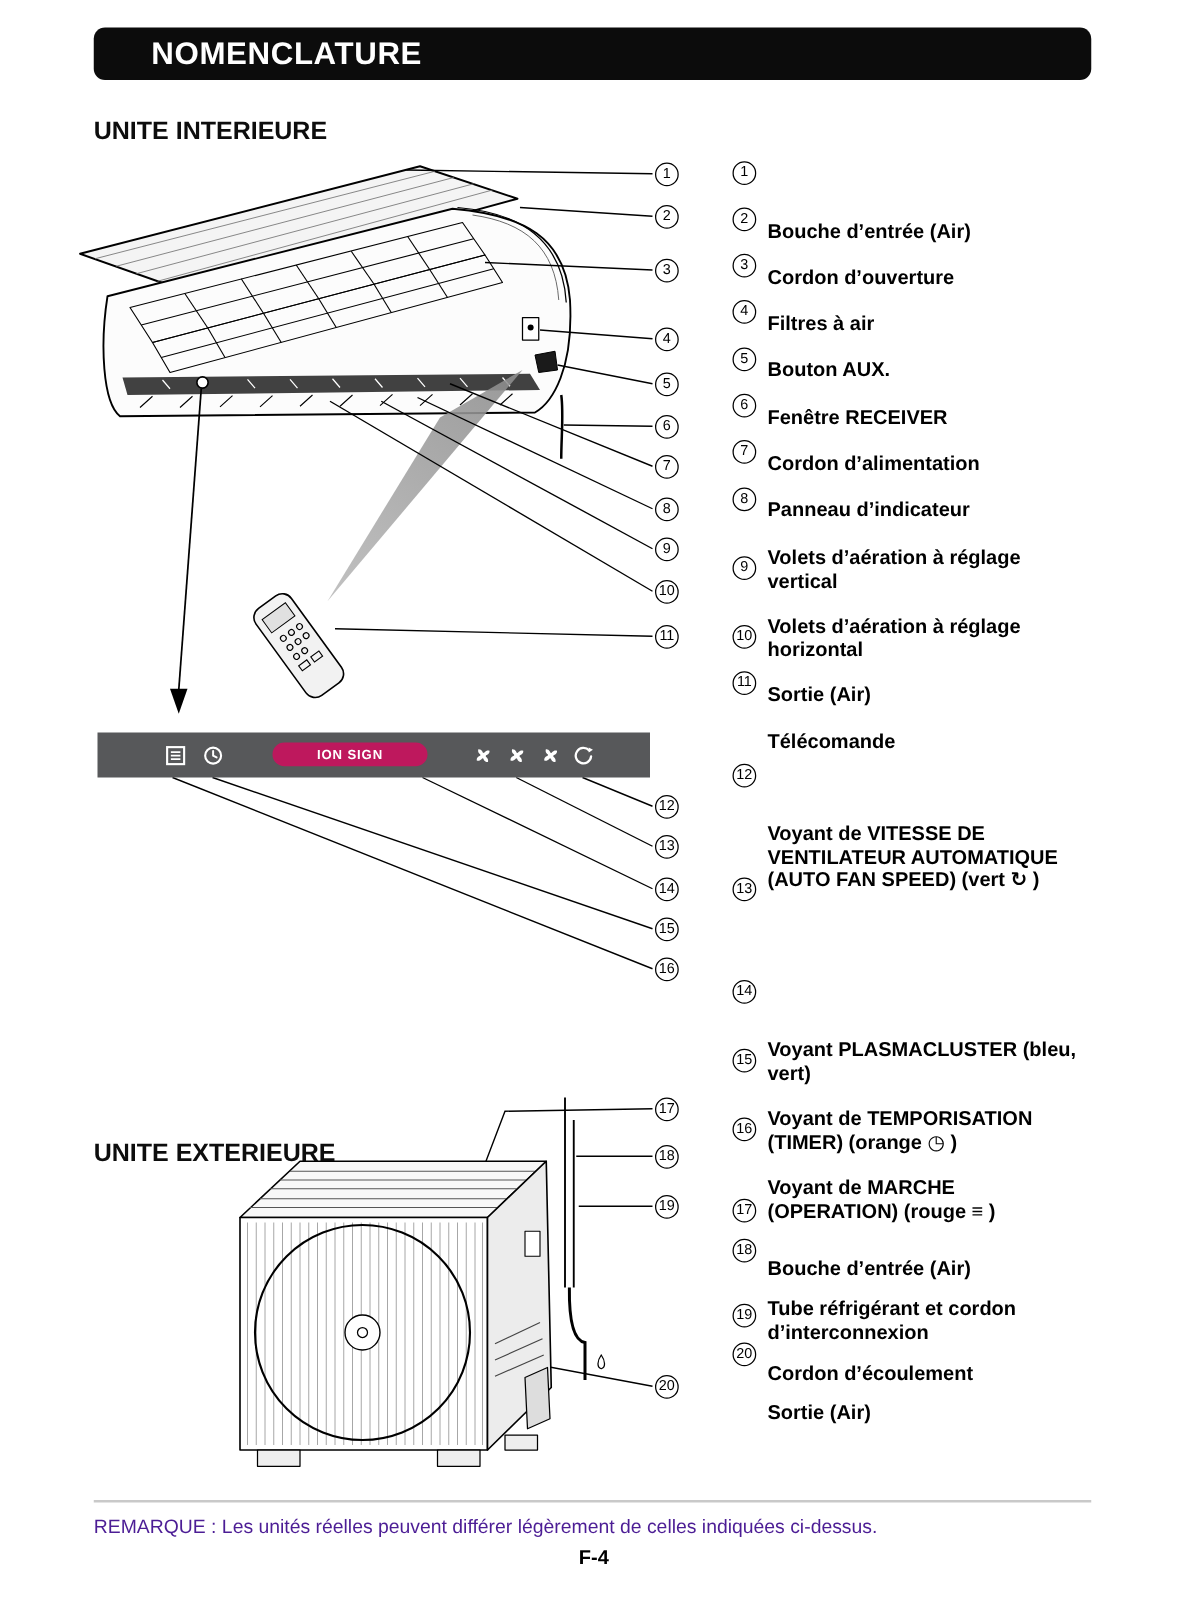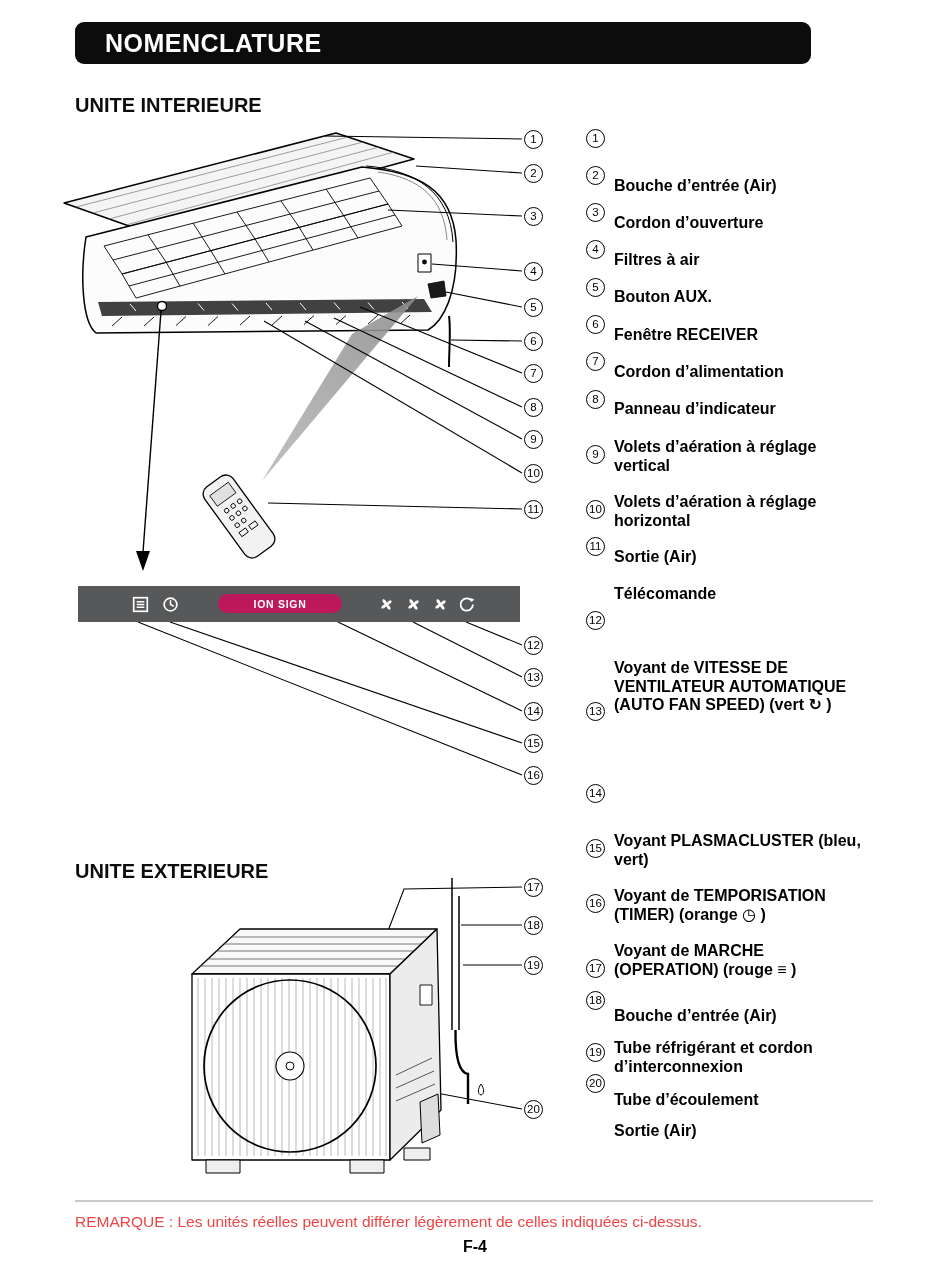--- a/index.html
+++ b/index.html
@@ -1,33 +1,33 @@
 <!DOCTYPE html>
 <html><head>
 <meta charset="utf-8">
 <style>
   html,body{margin:0;padding:0;background:#ffffff;}
   body{width:950px;height:1286px;position:relative;font-family:"Liberation Sans","DejaVu Sans",sans-serif;color:#000;overflow:hidden;}
   .abs{position:absolute;}
-  .header-bar{left:75px;top:22px;width:736px;height:42px;background:#0c0c0c;border-radius:9px;display:flex;align-items:center;padding-left:30px;box-sizing:border-box;z-index:2;}
+  .header-bar{left:75px;top:22px;width:798px;height:42px;background:#0c0c0c;border-radius:9px;display:flex;align-items:center;padding-left:46px;box-sizing:border-box;z-index:2;}
   .header-title{color:#fff;font-size:25px;font-weight:bold;letter-spacing:.5px;}
   .section-title{font-size:20px;font-weight:bold;color:#0d0d0d;z-index:2;}
   #sec-indoor{left:75px;top:94px;}
-  #sec-outdoor{left:75px;top:860px;}
+  #sec-outdoor{left:75px;top:912px;}
   #art{left:0;top:0;z-index:1;}
   .strip{left:78px;top:586px;width:442px;height:36px;background:#57585a;z-index:2;}
   .ion-oval{position:absolute;left:140px;top:8px;width:124px;height:19px;background:#be185d;border-radius:10px;color:#fff;font-size:10.5px;font-weight:bold;display:flex;align-items:center;justify-content:center;letter-spacing:.7px;}
   .sicon{position:absolute;top:10px;width:17px;height:17px;}
   .callout{position:absolute;left:524px;width:19px;height:19px;border:1.3px solid #000;border-radius:50%;background:#fff;display:flex;align-items:center;justify-content:center;font-size:11.5px;line-height:1;z-index:3;box-sizing:border-box;}
   #legend-col{position:absolute;left:586px;top:0;width:300px;height:1286px;z-index:2;}
   .legend-item{position:absolute;left:0;display:flex;gap:9px;width:292px;align-items:flex-start;}
   .legend-item .cnum{flex:0 0 auto;width:19px;height:19px;border:1.4px solid #000;border-radius:50%;display:flex;align-items:center;justify-content:center;font-size:11.5px;line-height:1;box-sizing:border-box;margin-top:0;}
   .legend-item .ltxt{font-weight:bold;font-size:16px;line-height:18.5px;width:252px;color:#000;margin-top:48px;}
   .hr{left:75px;top:1200px;width:798px;height:2px;background:#c9c9c9;z-index:2;}
-  .note{left:75px;top:1213px;font-size:15.5px;color:#ef4444;z-index:2;}
+  .note{left:75px;top:1213px;font-size:15.5px;color:#4c1d95;z-index:2;}
   .pagenum{left:0;top:1238px;width:950px;text-align:center;font-size:16px;font-weight:bold;z-index:2;}
 </style>
 </head>
 <body>
 
 <div class="abs header-bar">
   <span class="header-title">NOMENCLATURE</span>
 </div>
 
 <div class="abs section-title" id="sec-indoor">UNITE INTERIEURE</div>
@@ -315,21 +315,21 @@
     <div class="legend-item" style="top: 959px;">
       <span class="cnum">17</span>
       <span class="ltxt">Bouche d’entrée (Air)</span>
     </div>
     <div class="legend-item" style="top: 991px;">
       <span class="cnum">18</span>
       <span class="ltxt">Tube réfrigérant et cordon d’interconnexion</span>
     </div>
     <div class="legend-item" style="top: 1043px;">
       <span class="cnum">19</span>
-      <span class="ltxt">Tube d’écoulement</span>
+      <span class="ltxt">Cordon d’écoulement</span>
     </div>
     <div class="legend-item" style="top: 1074px;">
       <span class="cnum">20</span>
       <span class="ltxt">Sortie (Air)</span>
     </div>
   </div>
 
 <div class="abs hr"></div>
 <div class="abs note">REMARQUE :  Les unités réelles peuvent différer légèrement de celles indiquées ci-dessus.</div>
 <div class="abs pagenum">F-4</div>

